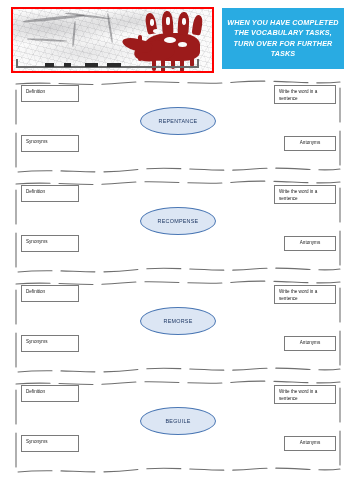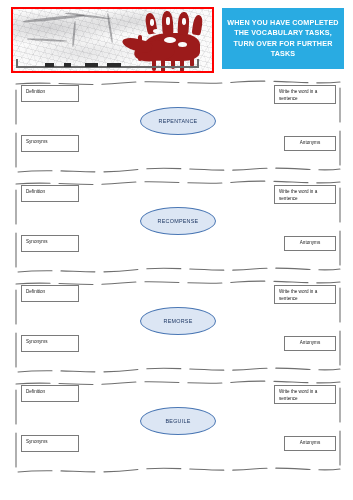--- a/index.html
+++ b/index.html
@@ -138,20 +138,21 @@
     left: 222px;
     top: 8px;
     width: 122px;
     height: 61px;
     background: #29ABE2;
     display: flex;
     align-items: center;
     justify-content: center;
     box-sizing: border-box;
     padding: 2px 3px;
+    font-style: italic;
   }
   .banner-text {
     color: #ffffff;
     font-weight: bold;
     font-size: 7.2px;
     line-height: 1.42;
     text-align: center;
     letter-spacing: 0.15px;
   }
 

